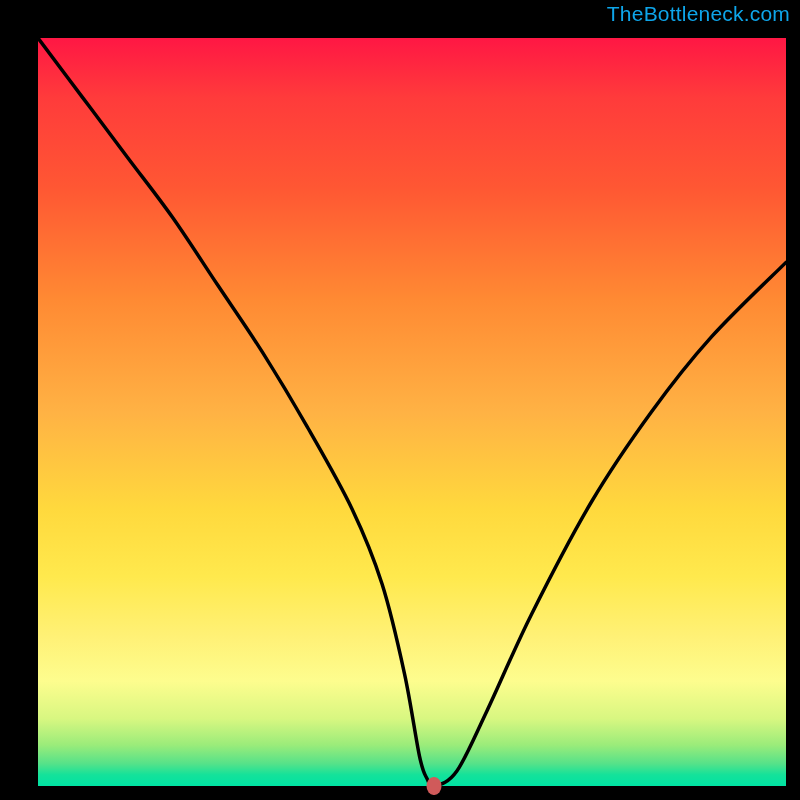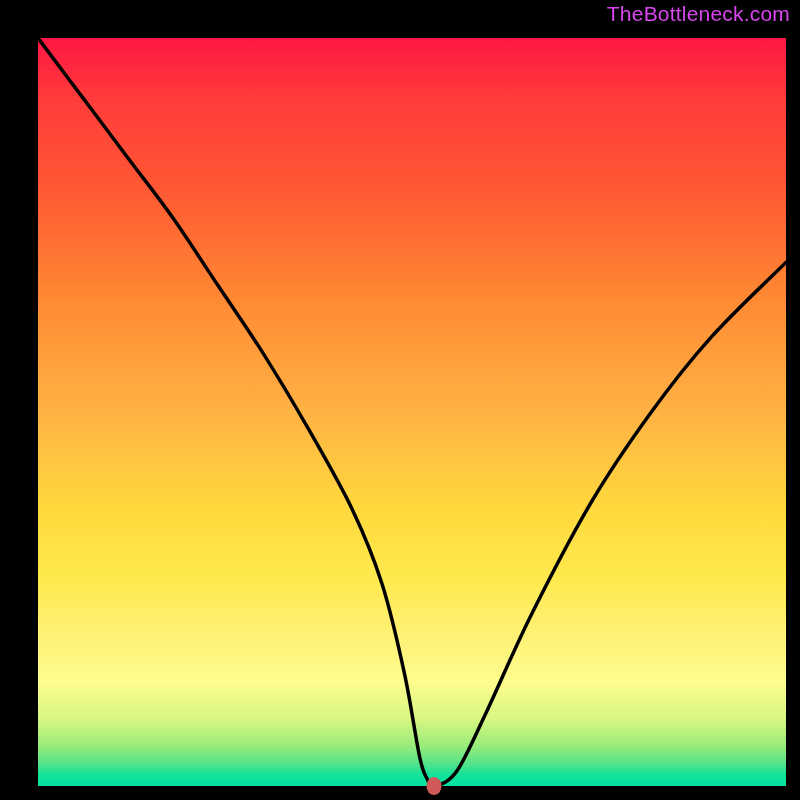--- a/index.html
+++ b/index.html
@@ -42,21 +42,21 @@
       #00e2a3 100%
     );
   }
   .watermark {
     position: absolute;
     top: 2px;
     right: 10px;
     font-family: Arial, Helvetica, sans-serif;
     font-size: 21px;
     font-weight: 500;
-    color: #d946ef;
+    color: #0ea5e9;
     letter-spacing: 0.2px;
   }
   svg.curve {
     position: absolute;
     left: 0;
     top: 0;
     width: 748px;
     height: 748px;
   }
   .marker {

